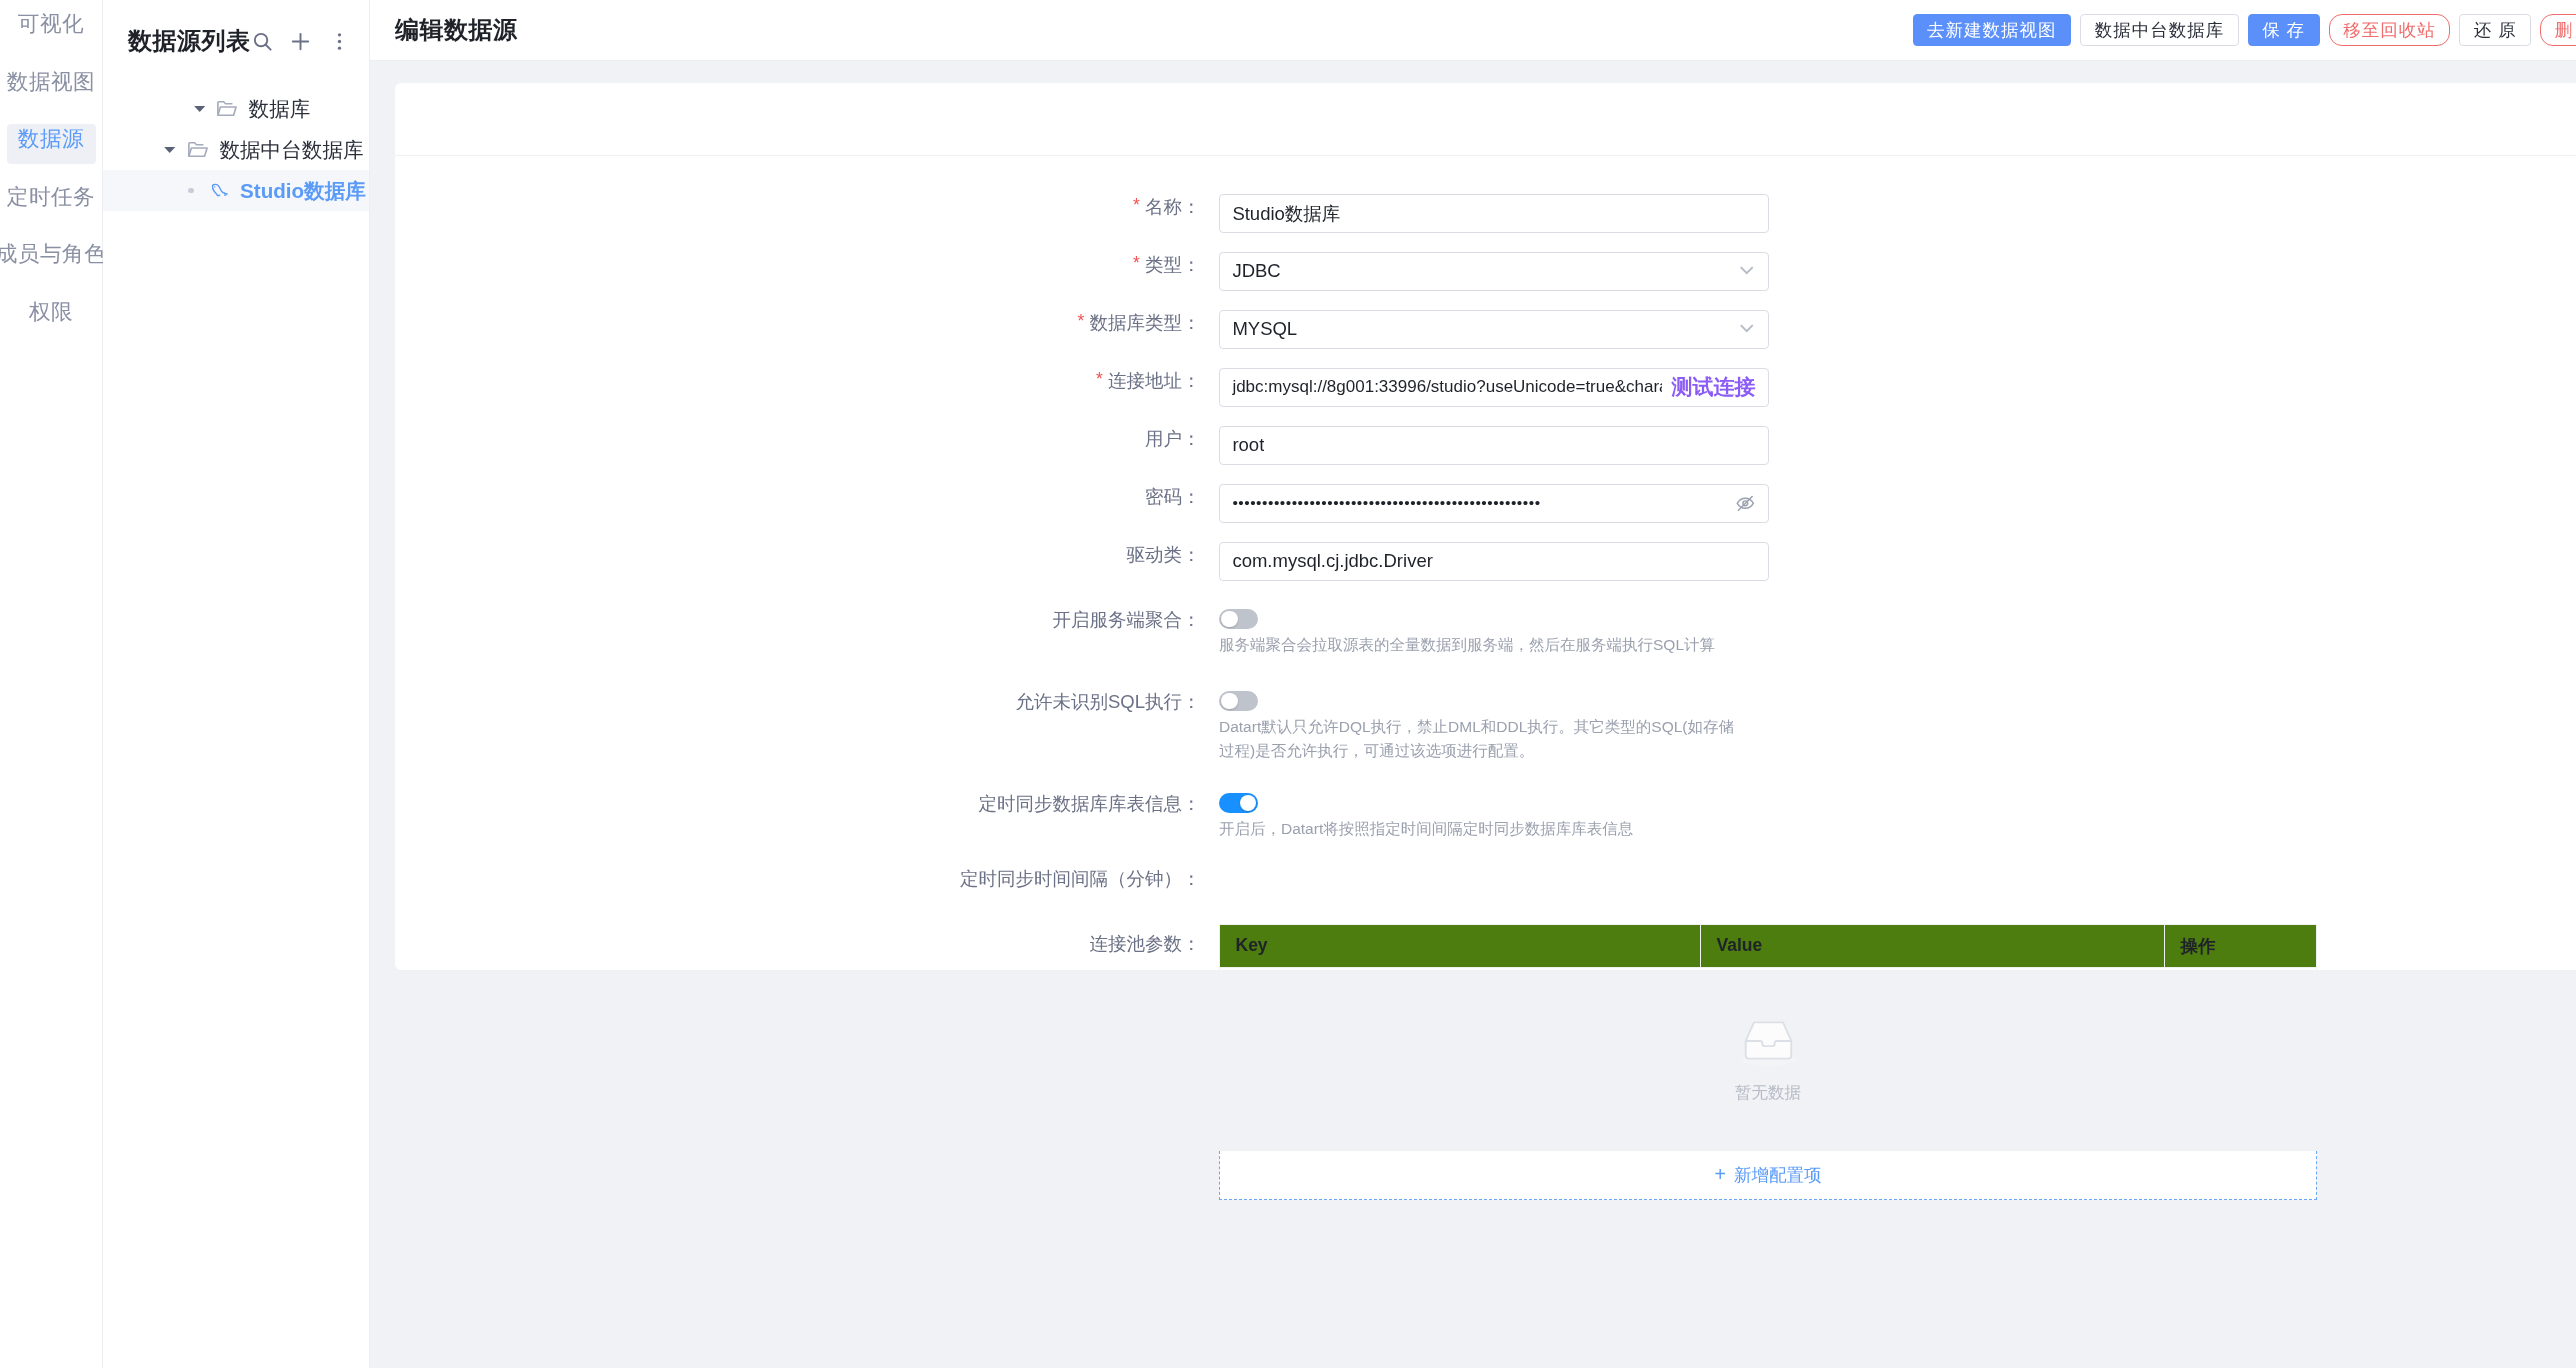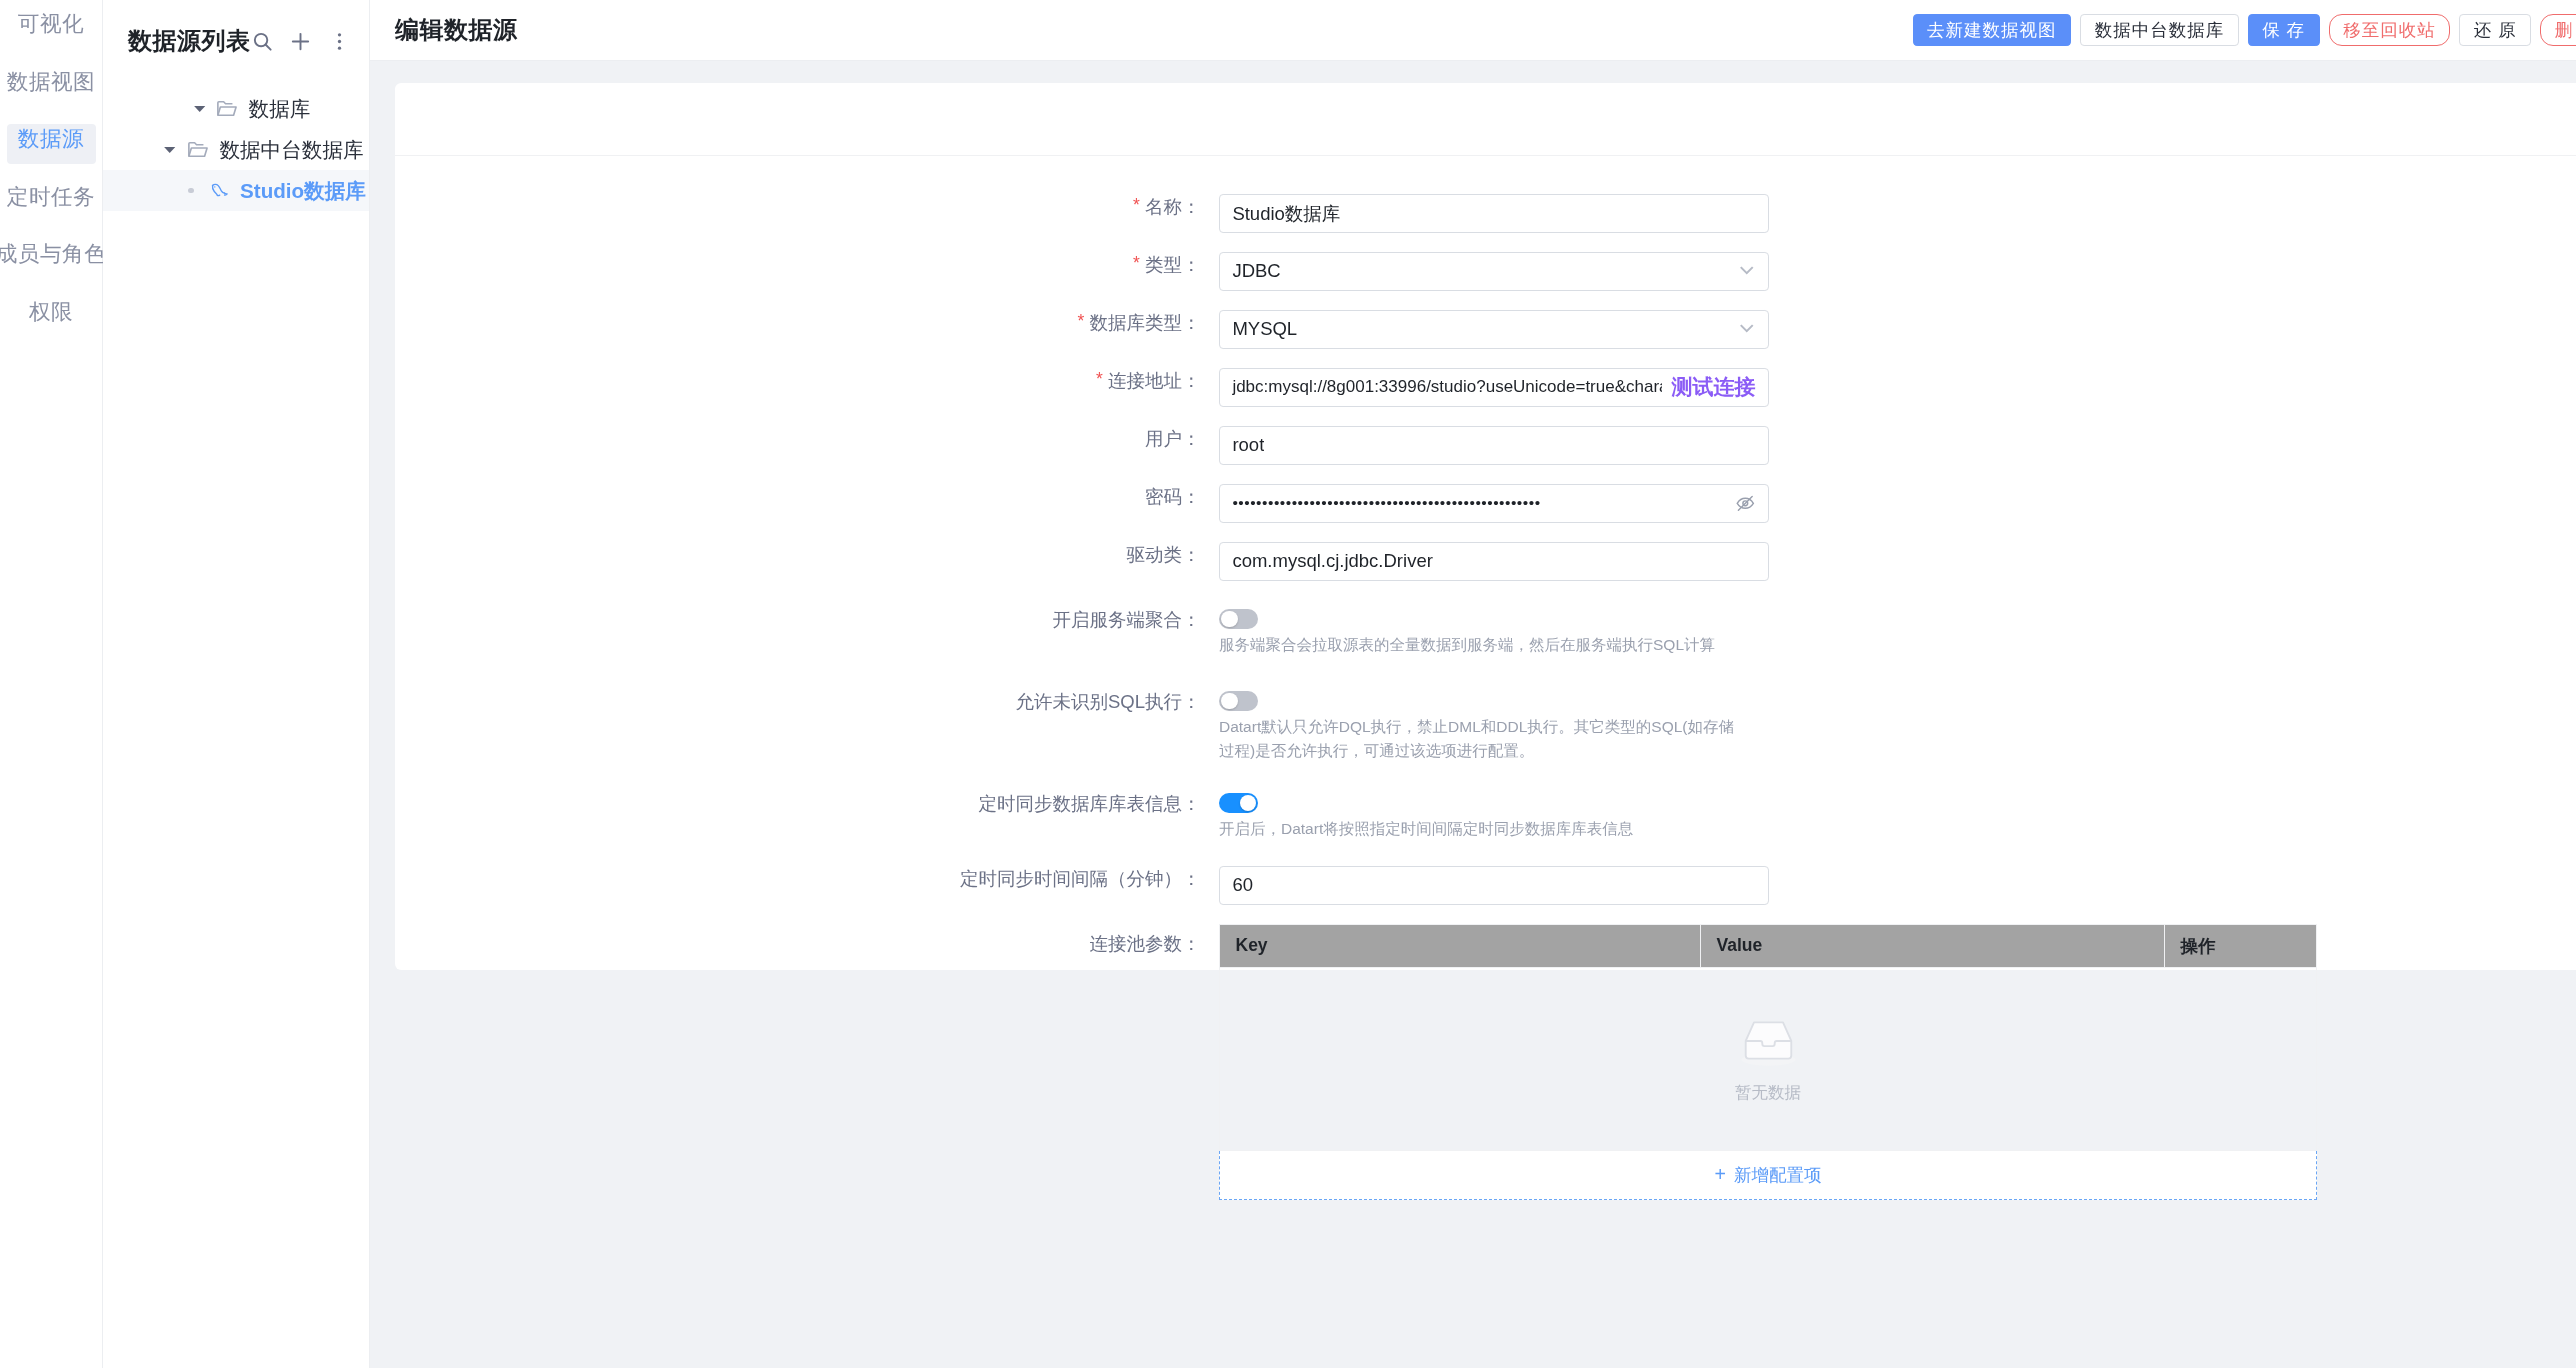--- a/index.html
+++ b/index.html
@@ -130,21 +130,21 @@
   .switch i { position: absolute; top: 2.1px; left: 2.1px; width: 16.5px; height: 16.5px;
               border-radius: 50%; background: #fff; display: block;
               box-shadow: 0 1px 2.1px rgba(0,0,0,.18); }
   .switch.on { background: #1890ff; }
   .switch.on i { left: 20.6px; }
   .hint { font-size: 15.5px; color: #9aa0ae; line-height: 1.55; margin-top: 11.3px; max-width: 520px; }
 
   
   .tbl-wrap { width: 1098px; }
   .tbl { width: 100%; border: 0.5px solid #f0f1f3; border-bottom: none; }
-  .thead { display: flex; background: #a3a3a3; border-bottom: 0.5px solid #f0f1f3; height: 43px; }
+  .thead { display: flex; background: #4d7c0f; border-bottom: 0.5px solid #f0f1f3; height: 43px; }
   .th { display: flex; align-items: center; font-size: 17.5px; font-weight: bold;
         color: #1f2329; padding: 0 15.5px; }
   .th.k { width: 481px; flex: 0 0 481px; border-right: 0.5px solid #f0f1f3; }
   .th.v { width: 464px; flex: 0 0 464px; border-right: 0.5px solid #f0f1f3; }
   .th.o { flex: 1 1 auto; }
   .tbody { height: 183px; display: flex; flex-direction: column;
            align-items: center; justify-content: center; border-bottom: 0.5px solid #f0f1f3; }
   .empty-ico { width: 69px; height: 58px; }
   .empty-ico svg { width: 100%; height: 100%; display: block; }
   .empty-txt { font-size: 16.5px; color: #b6bbc6; margin-top: 11.3px; }
@@ -424,25 +424,20 @@
                   </div>
               </div>
               <div class="hint" style="margin-top:-5.2px">开启后，Datart将按照指定时间间隔定时同步数据库库表信息</div>
             </div>
           </div>
 
           <div class="row row-h">
             <div class="label-col">
               <span>定时同步时间间隔（分钟）：</span>
             </div>
-            <div class="field-col">
-              <div class="input">
-                <span class="val">60</span>
-              </div>
-            </div>
           </div>
 
           <div class="row">
             <div class="label-col" style="height:39px">
               <span>连接池参数：</span>
             </div>
             <div class="field-col tbl-wrap" style="flex:0 0 1098px;width:1098px">
               <div class="tbl">
                 <div class="thead">
                   <div class="th k">Key</div>

